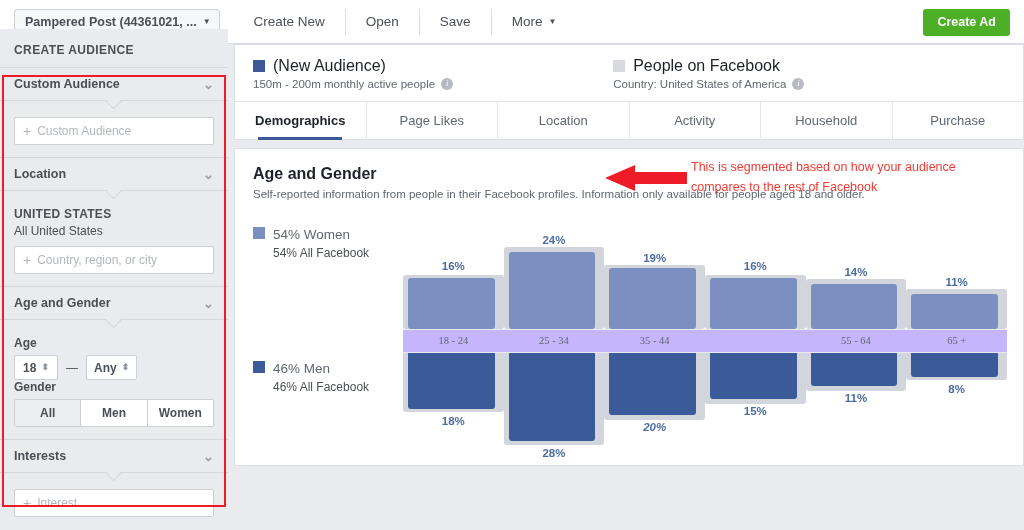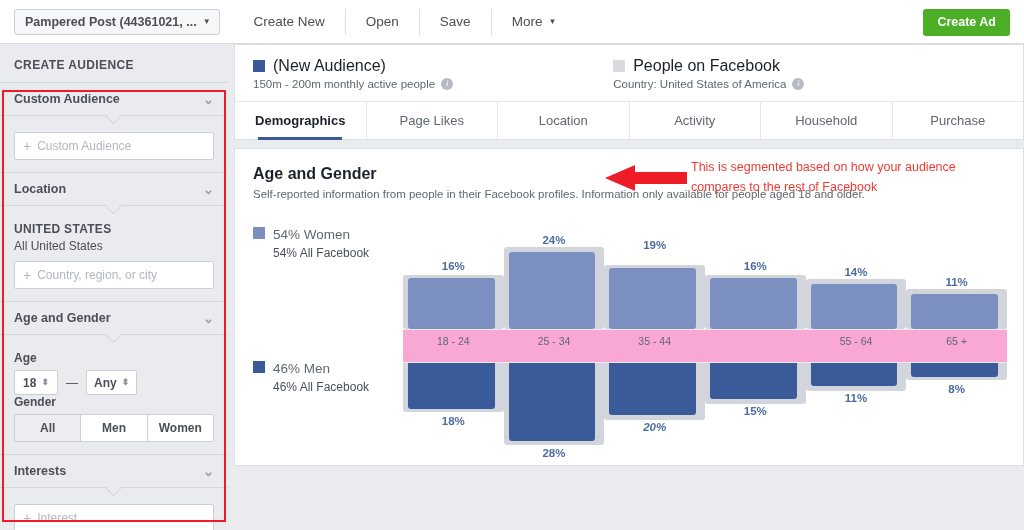--- a/index.html
+++ b/index.html
@@ -35,21 +35,21 @@
   .menu-item .caret { font-size: 8px; margin-left: 6px; }
   .create-ad {
     position: absolute; right: 14px; top: 9px;
     background: #4caf25; color: #fff; font-size: 12.5px; font-weight: bold;
     border: none; border-radius: 3px; padding: 0 14px; height: 27px;
     line-height: 27px; cursor: pointer;
   }
 
   
   .sidebar {
-    position: absolute; left: 0; top: 44px; width: 228px; height: 446px;
+    position: absolute; left: 0; top: 29px; width: 228px; height: 446px;
     background: #e9ebee;
   }
   .red-box {
     position: absolute; left: 2px; top: 46px; width: 224px; height: 432px;
     border: 2px solid #ee1c26; pointer-events: none; z-index: 30;
   }
   .sb-head {
     padding: 14px 14px 10px 14px; font-size: 12px; font-weight: bold;
     color: #4b4f56; letter-spacing: .4px;
   }
@@ -147,22 +147,22 @@
     position: absolute; left: 0; width: 88px; background: #d2d5dc; border-radius: 3px;
   }
   .bar { position: absolute; left: 4px; width: 80px; border-radius: 3px; }
   .bar.w { background: #7b8fc0; }
   .bar.m { background: #3a5a99; }
   .vlabel {
     position: absolute; width: 88px; text-align: center;
     font-size: 11.5px; font-weight: bold; color: #4e6ca1;
   }
   .axis {
-    position: absolute; left: 168px; right: 16px; top: 106px; height: 34px;
-    background: #f9a8d4; border-top: 1px solid #e8eaed; border-bottom: 1px solid #e8eaed;
+    position: absolute; left: 168px; right: 16px; top: 106px; height: 24px;
+    background: #c4b5fd; border-top: 1px solid #e8eaed; border-bottom: 1px solid #e8eaed; font-family: Liberation Serif, serif;
   }
   .axis-lbl {
     position: absolute; top: 0; width: 88px; height: 22px; line-height: 22px;
     text-align: center; font-size: 10.5px; color: #606770;
   }
 </style>
 </head>
 <body>
 
 <div class="app">
@@ -347,21 +347,21 @@
             <div class="bar m" style="left: calc(0% + 5px); width: calc(16.6667% - 14px); height: 57.6px; top: 128px; background: rgb(58, 90, 153);"></div>
             <div class="vlabel" style="left: 0%; width: 16.6667%; top: 191.6px;">18%</div>
             <div class="ghost" style="left: 16.6667%; width: 16.6667%; height: 81.6px; top: 24.4px;"></div>
             <div class="bar w" style="left: calc(16.6667% + 5px); width: calc(16.6667% - 14px); height: 76.8px; top: 29.2px; background: rgb(123, 143, 192);"></div>
             <div class="vlabel" style="left: 16.6667%; width: 16.6667%; top: 11.2px;">24%</div>
             <div class="ghost" style="left: 16.6667%; width: 16.6667%; height: 94.4px; top: 128px;"></div>
             <div class="bar m" style="left: calc(16.6667% + 5px); width: calc(16.6667% - 14px); height: 89.6px; top: 128px; background: rgb(58, 90, 153);"></div>
             <div class="vlabel" style="left: 16.6667%; width: 16.6667%; top: 223.6px;">28%</div>
             <div class="ghost" style="left: 33.3333%; width: 16.6667%; height: 64px; top: 42px;"></div>
             <div class="bar w" style="left: calc(33.3333% + 5px); width: calc(16.6667% - 14px); height: 60.8px; top: 45.2px; background: rgb(123, 143, 192);"></div>
-            <div class="vlabel" style="left: 33.3333%; width: 16.6667%; top: 16px;">19%</div>
+            <div class="vlabel" style="left: 33.3333%; width: 16.6667%; top: 29px;">19%</div>
             <div class="ghost" style="left: 33.3333%; width: 16.6667%; height: 68.8px; top: 128px;"></div>
             <div class="bar m" style="left: calc(33.3333% + 5px); width: calc(16.6667% - 14px); height: 64px; top: 128px; background: rgb(58, 90, 153);"></div>
             <div class="vlabel" style="left: 33.3333%; width: 16.6667%; top: 198px; font-style: italic;">20%</div>
             <div class="ghost" style="left: 50%; width: 16.6667%; height: 54.4px; top: 51.6px;"></div>
             <div class="bar w" style="left: calc(50% + 5px); width: calc(16.6667% - 14px); height: 51.2px; top: 54.8px; background: rgb(123, 143, 192);"></div>
             <div class="vlabel" style="left: 50%; width: 16.6667%; top: 36.8px;">16%</div>
             <div class="ghost" style="left: 50%; width: 16.6667%; height: 52.8px; top: 128px;"></div>
             <div class="bar m" style="left: calc(50% + 5px); width: calc(16.6667% - 14px); height: 48px; top: 128px; background: rgb(58, 90, 153);"></div>
             <div class="vlabel" style="left: 50%; width: 16.6667%; top: 182px;">15%</div>
             <div class="ghost" style="left: 66.6667%; width: 16.6667%; height: 49.6px; top: 56.4px;"></div>

